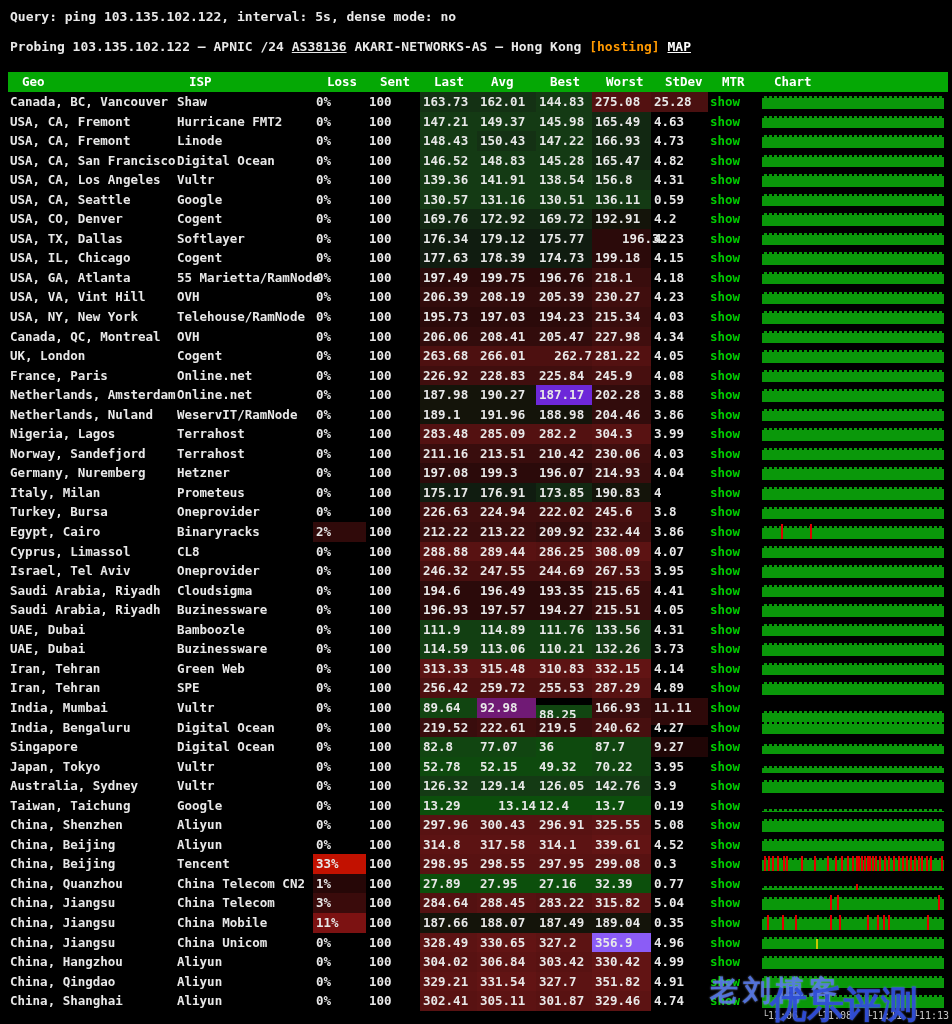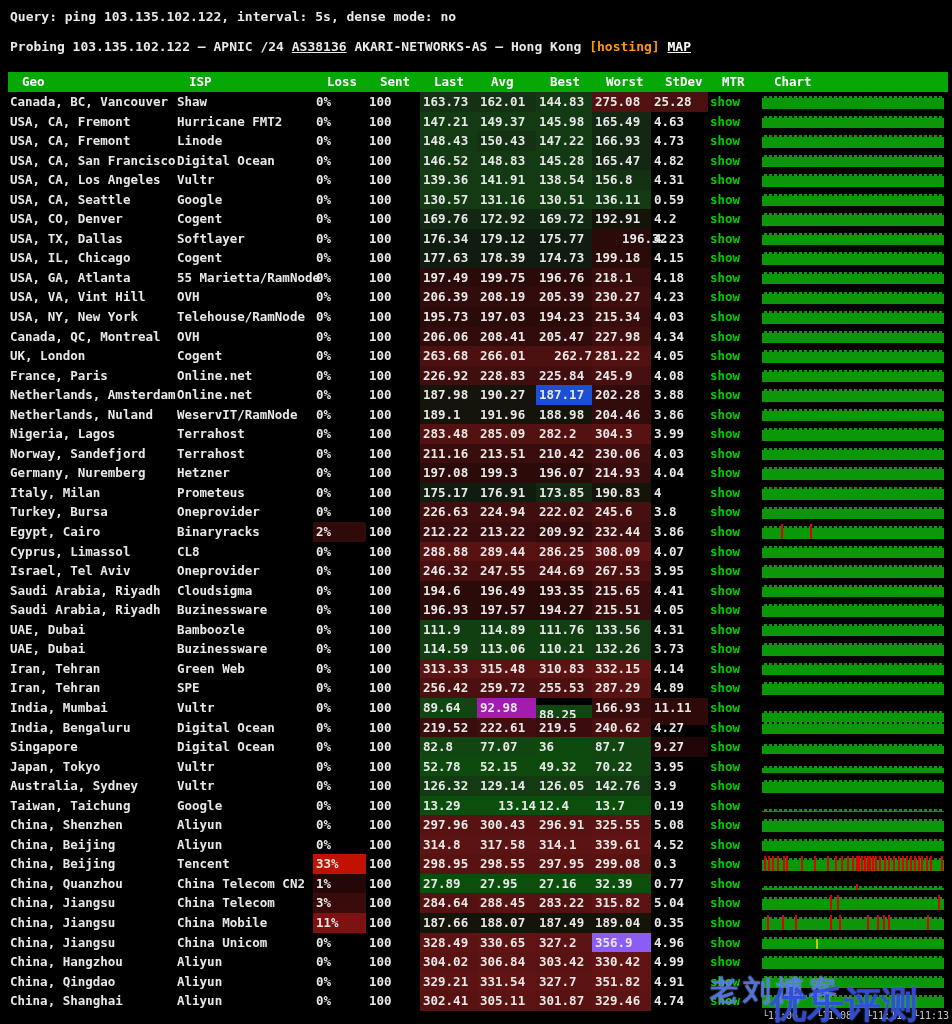--- a/index.html
+++ b/index.html
@@ -390,21 +390,21 @@
           </div>
         </div>
       </div>
       <div class="grid-row">
         <div class="cell">Netherlands, Amsterdam</div>
         <div class="cell">Online.net</div>
         <div class="cell num" style="background: transparent;">0%</div>
         <div class="cell num">100</div>
         <div class="cell num" style="background: rgb(20, 20, 10);">187.98</div>
         <div class="cell num" style="background: rgb(20, 20, 10);">190.27</div>
-        <div class="cell num" style="background: #1d4ed8;">187.17</div>
+        <div class="cell num" style="background: #6d28d9;">187.17</div>
         <div class="cell num" style="background: rgb(50, 12, 12);">202.28</div>
         <div class="cell num" style="background: transparent;">3.88</div>
         <div class="cell">
           <div class="mtr-link">show</div>
         </div>
         <div class="cell chart-cell">
           <div class="spark">
             <div class="bar" style="height: 10.5px; background: rgb(10, 152, 10);">
               <div class="cap" style="background: repeating-linear-gradient(90deg, transparent 0px, transparent 2px, rgb(10, 152, 10) 2px, rgb(10, 152, 10) 5px);"></div>
             </div>
@@ -727,21 +727,21 @@
             </div>
           </div>
         </div>
       </div>
       <div class="grid-row">
         <div class="cell">India, Mumbai</div>
         <div class="cell">Vultr</div>
         <div class="cell num" style="background: transparent;">0%</div>
         <div class="cell num">100</div>
         <div class="cell num" style="background: rgb(17, 69, 17);">89.64</div>
-        <div class="cell num" style="background: #a21caf;">92.98</div>
+        <div class="cell num" style="background: #701a75;">92.98</div>
         <div class="cell num" style="background: rgb(17, 69, 17); margin-top: 7px;">88.25</div>
         <div class="cell num" style="background: rgb(58, 13, 13);">166.93</div>
         <div class="cell num" style="background: rgb(46, 9, 9);">11.11</div>
         <div class="cell">
           <div class="mtr-link">show</div>
         </div>
         <div class="cell chart-cell">
           <div class="spark">
             <div class="bar" style="height: 8.87536px; background: rgb(10, 152, 10);">
               <div class="cap" style="background: repeating-linear-gradient(90deg, transparent 0px, transparent 2px, rgb(10, 152, 10) 2px, rgb(10, 152, 10) 5px);"></div>

